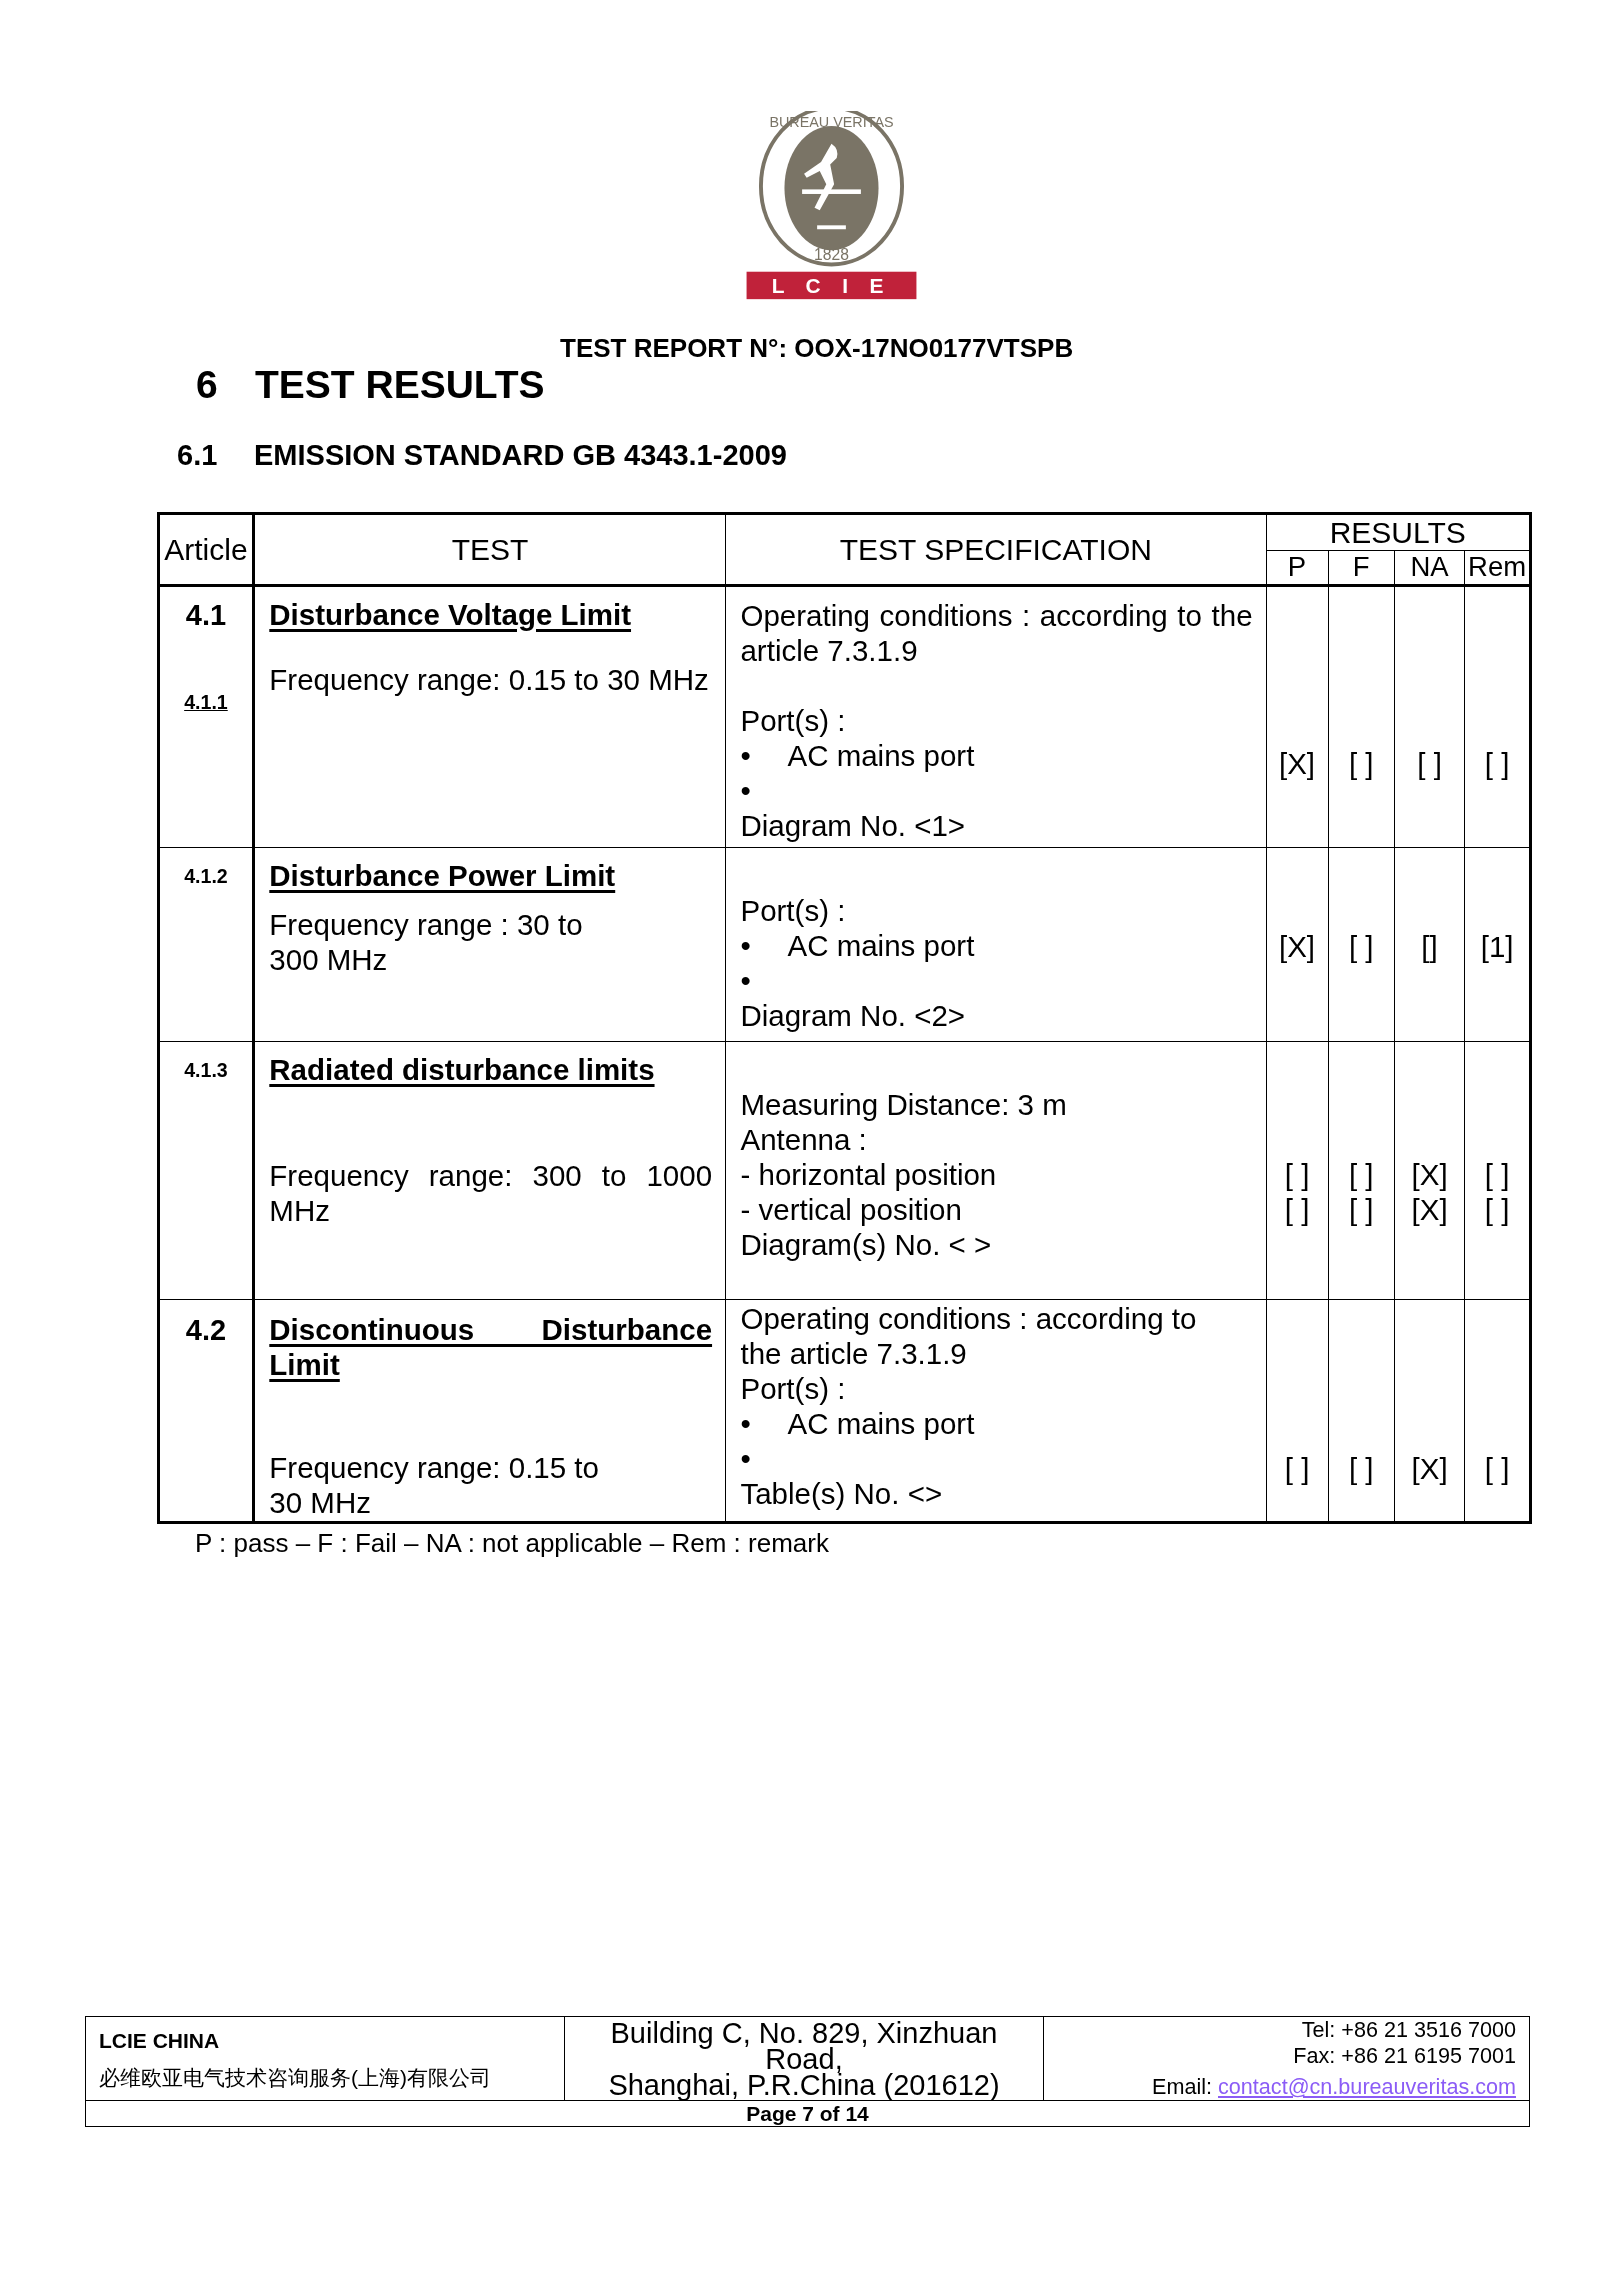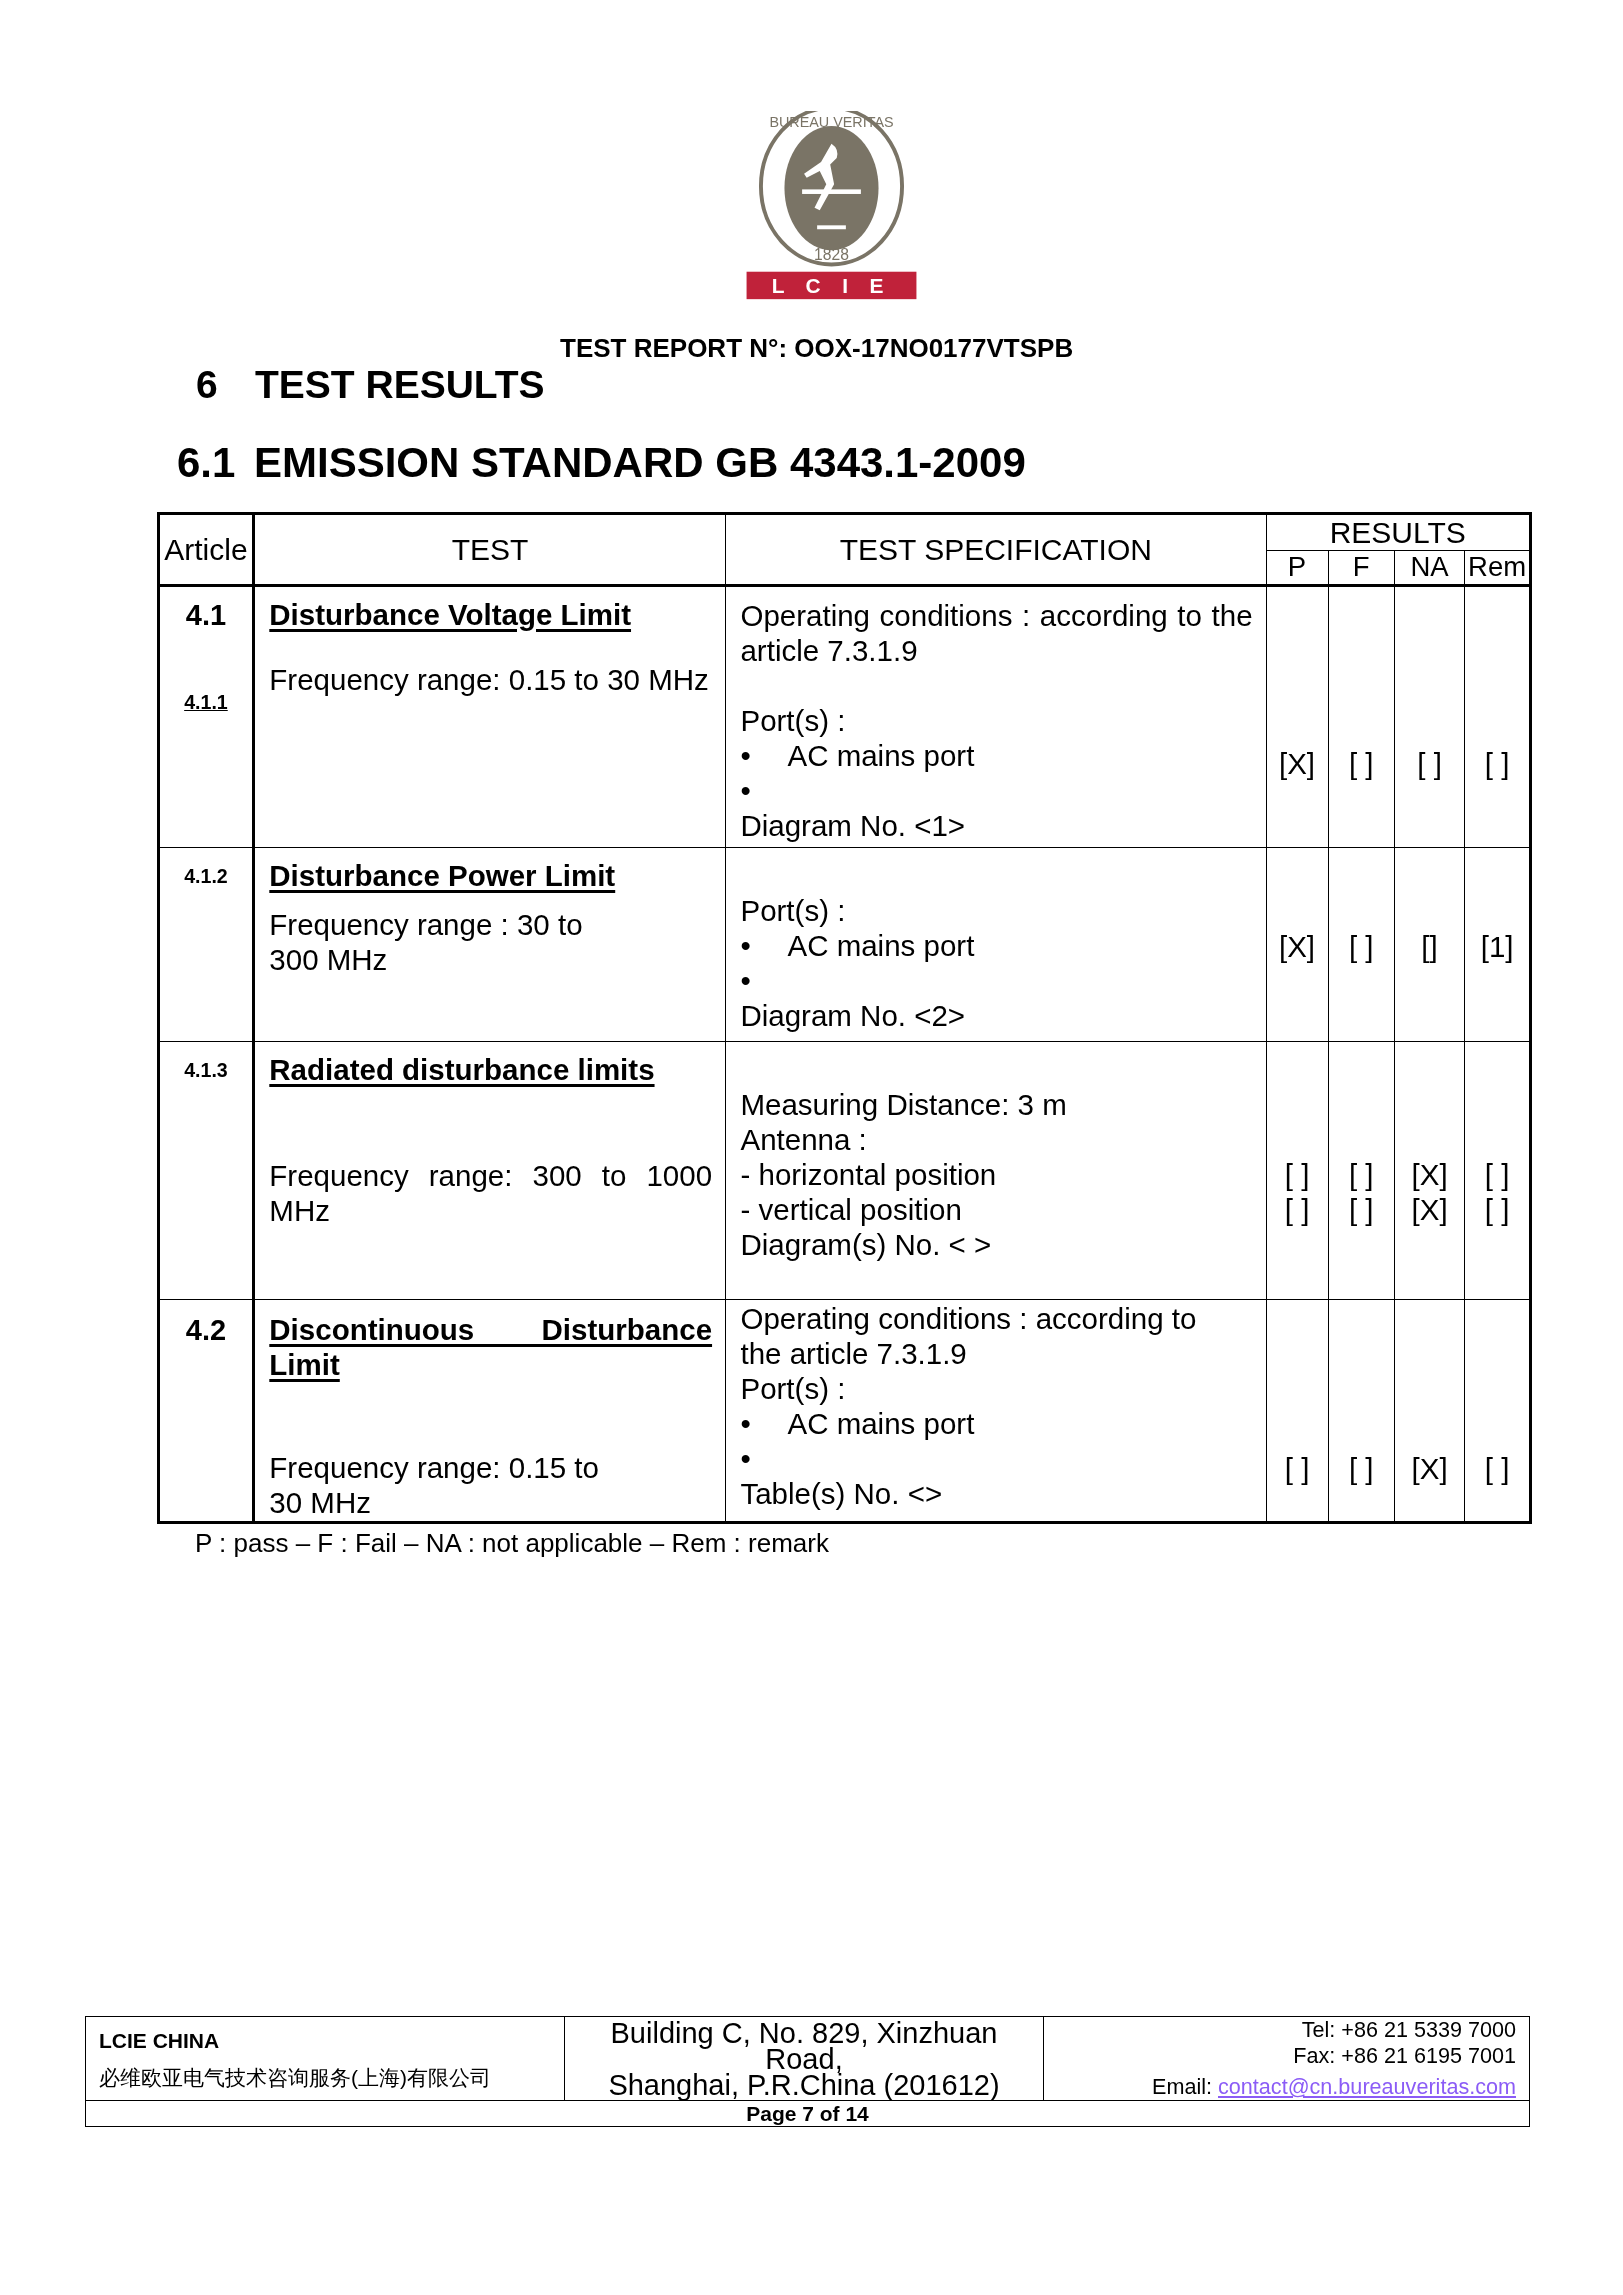--- a/index.html
+++ b/index.html
@@ -1,21 +1,21 @@
 <!DOCTYPE html>
 <html style="font-size:10.5px"><head>
 <meta charset="utf-8">
 <style>
   html, body { margin:0; padding:0; background:#ffffff; }
   body { width:1623px; height:2295px; position:relative; font-family:"Liberation Sans", sans-serif; color:#000; overflow:hidden; }
   .logo { position:absolute; left:740px; top:111px; width:183px; height:196px; }
   .report-no { position:absolute; left:560px; top:333px; font-size:26px; font-weight:bold; white-space:nowrap; }
   .h1 { position:absolute; left:196px; top:363px; font-size:39px; font-weight:bold; white-space:nowrap; }
   .h1 .num { display:inline-block; width:59px; }
-  .h2 { position:absolute; left:177px; top:439px; font-size:42px; font-weight:bold; white-space:nowrap; }
+  .h2 { position:absolute; left:177px; top:439px; font-size:29px; font-weight:bold; white-space:nowrap; }
   .h2 .num { display:inline-block; width:77px; }
 
   table.results { position:absolute; left:157px; top:512px; width:1375px; border-collapse:collapse; font-size:29.5px; }
   table.results td, table.results th { border:1.3px solid #000; padding:0; vertical-align:top; font-weight:normal; }
   table.results { border:3.9px solid #000; }
   .c-art { width:94px; border-right:3.3px solid #000 !important; }
   .c-test { width:461px; }
   .c-spec { width:522px; }
   .c-res { width:67px; }
   .c-res2 { width:77px; }
@@ -193,21 +193,21 @@
       <tr style="height:84px;">
     <td style="width:452px;">
       <div class="f-company" style="margin-top:3.9px;">LCIE CHINA</div>
       <div class="f-cn" style="margin-top:11.8px;">必维欧亚电气技术咨询服务(上海)有限公司</div>
     </td>
     <td class="f-addr" style="width:452px;">
       <div>Building C, No. 829, Xinzhuan Road,</div>
       <div>Shanghai, P.R.China (201612)</div>
     </td>
     <td class="f-contact">
-      <div>Tel: +86 21 5339 7000</div>
+      <div>Tel: +86 21 3516 7000</div>
       <div>Fax: +86 21 6195 7001</div>
       <div style="margin-top:5.2px;"><span>Email: </span><a class="email-link">contact@cn.bureauveritas.com</a></div>
     </td>
   </tr>
   <tr>
     <td colspan="3" class="f-page">Page 7 of 14</td>
   </tr>
 </tbody>
   </table>
 

